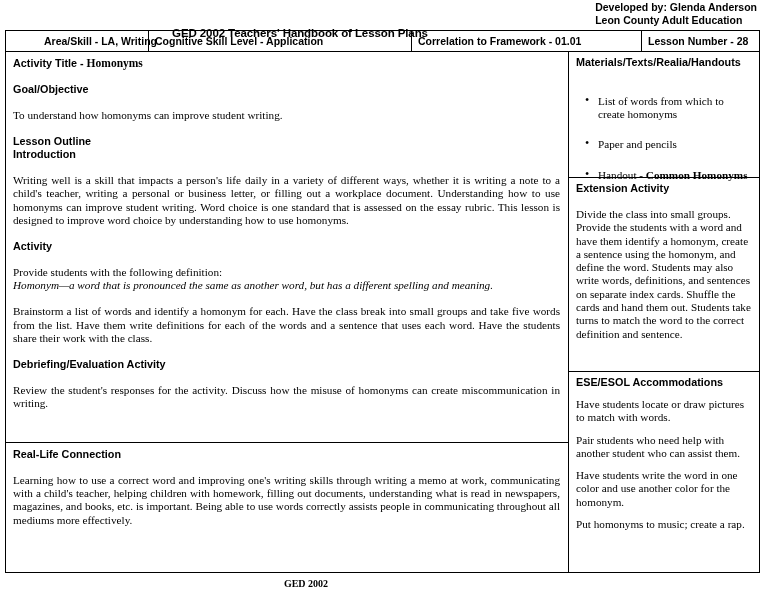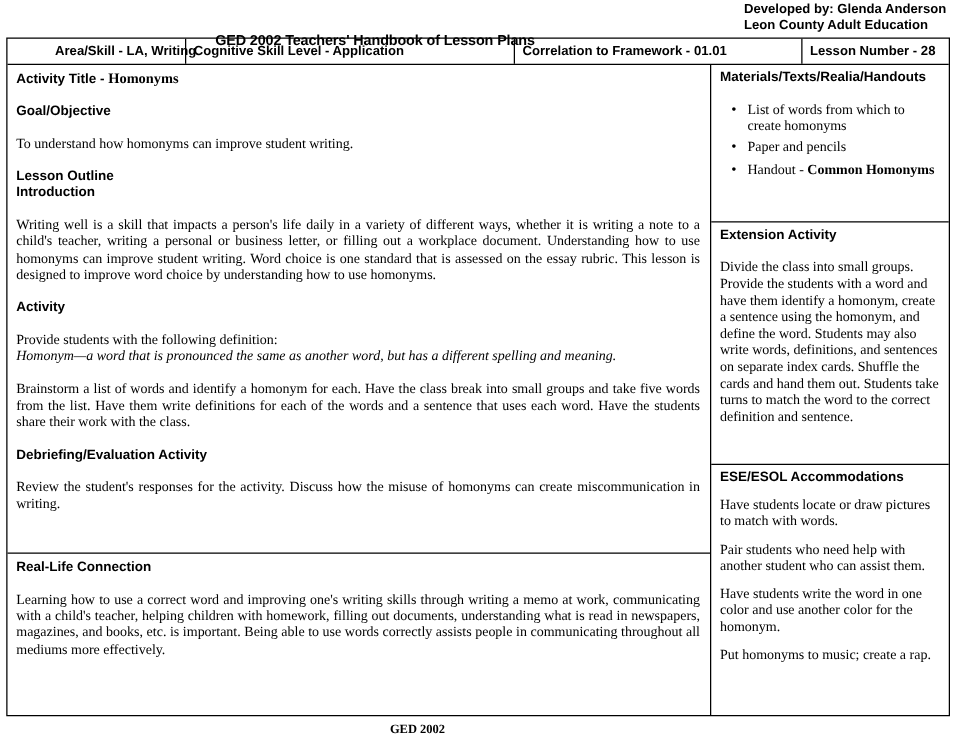--- a/index.html
+++ b/index.html
@@ -193,21 +193,21 @@
   ul.bullets {
     margin: 0;
     padding: 0 0 0 22px;
     list-style: none;
   }
   ul.bullets li {
     position: relative;
     font-family: "Liberation Serif", serif;
     font-size: 11.2px;
     line-height: 13.2px;
-    margin: 4px 0 0 0;
+    margin: 17px 0 0 0;
     padding-left: 0;
   }
   ul.bullets li::before {
     content: "\2022";
     position: absolute;
     left: -13px;
     top: -1px;
     font-size: 12px;
   }
   .bold-serif { font-weight: bold; }
@@ -223,21 +223,20 @@
   
   .footer {
     position: absolute;
     left: 0;
     top: 578px;
     width: 612px;
     text-align: center;
     font-family: "Liberation Serif", serif;
     font-weight: bold;
     font-size: 10px;
-    padding-left: 28px;
   }
 </style>
 </head>
 <body>
 
 <div class="page">
 
   <div class="top-header">
     <div class="doc-title">GED 2002 Teachers' Handbook of Lesson Plans</div>
     <div class="dev-by">

